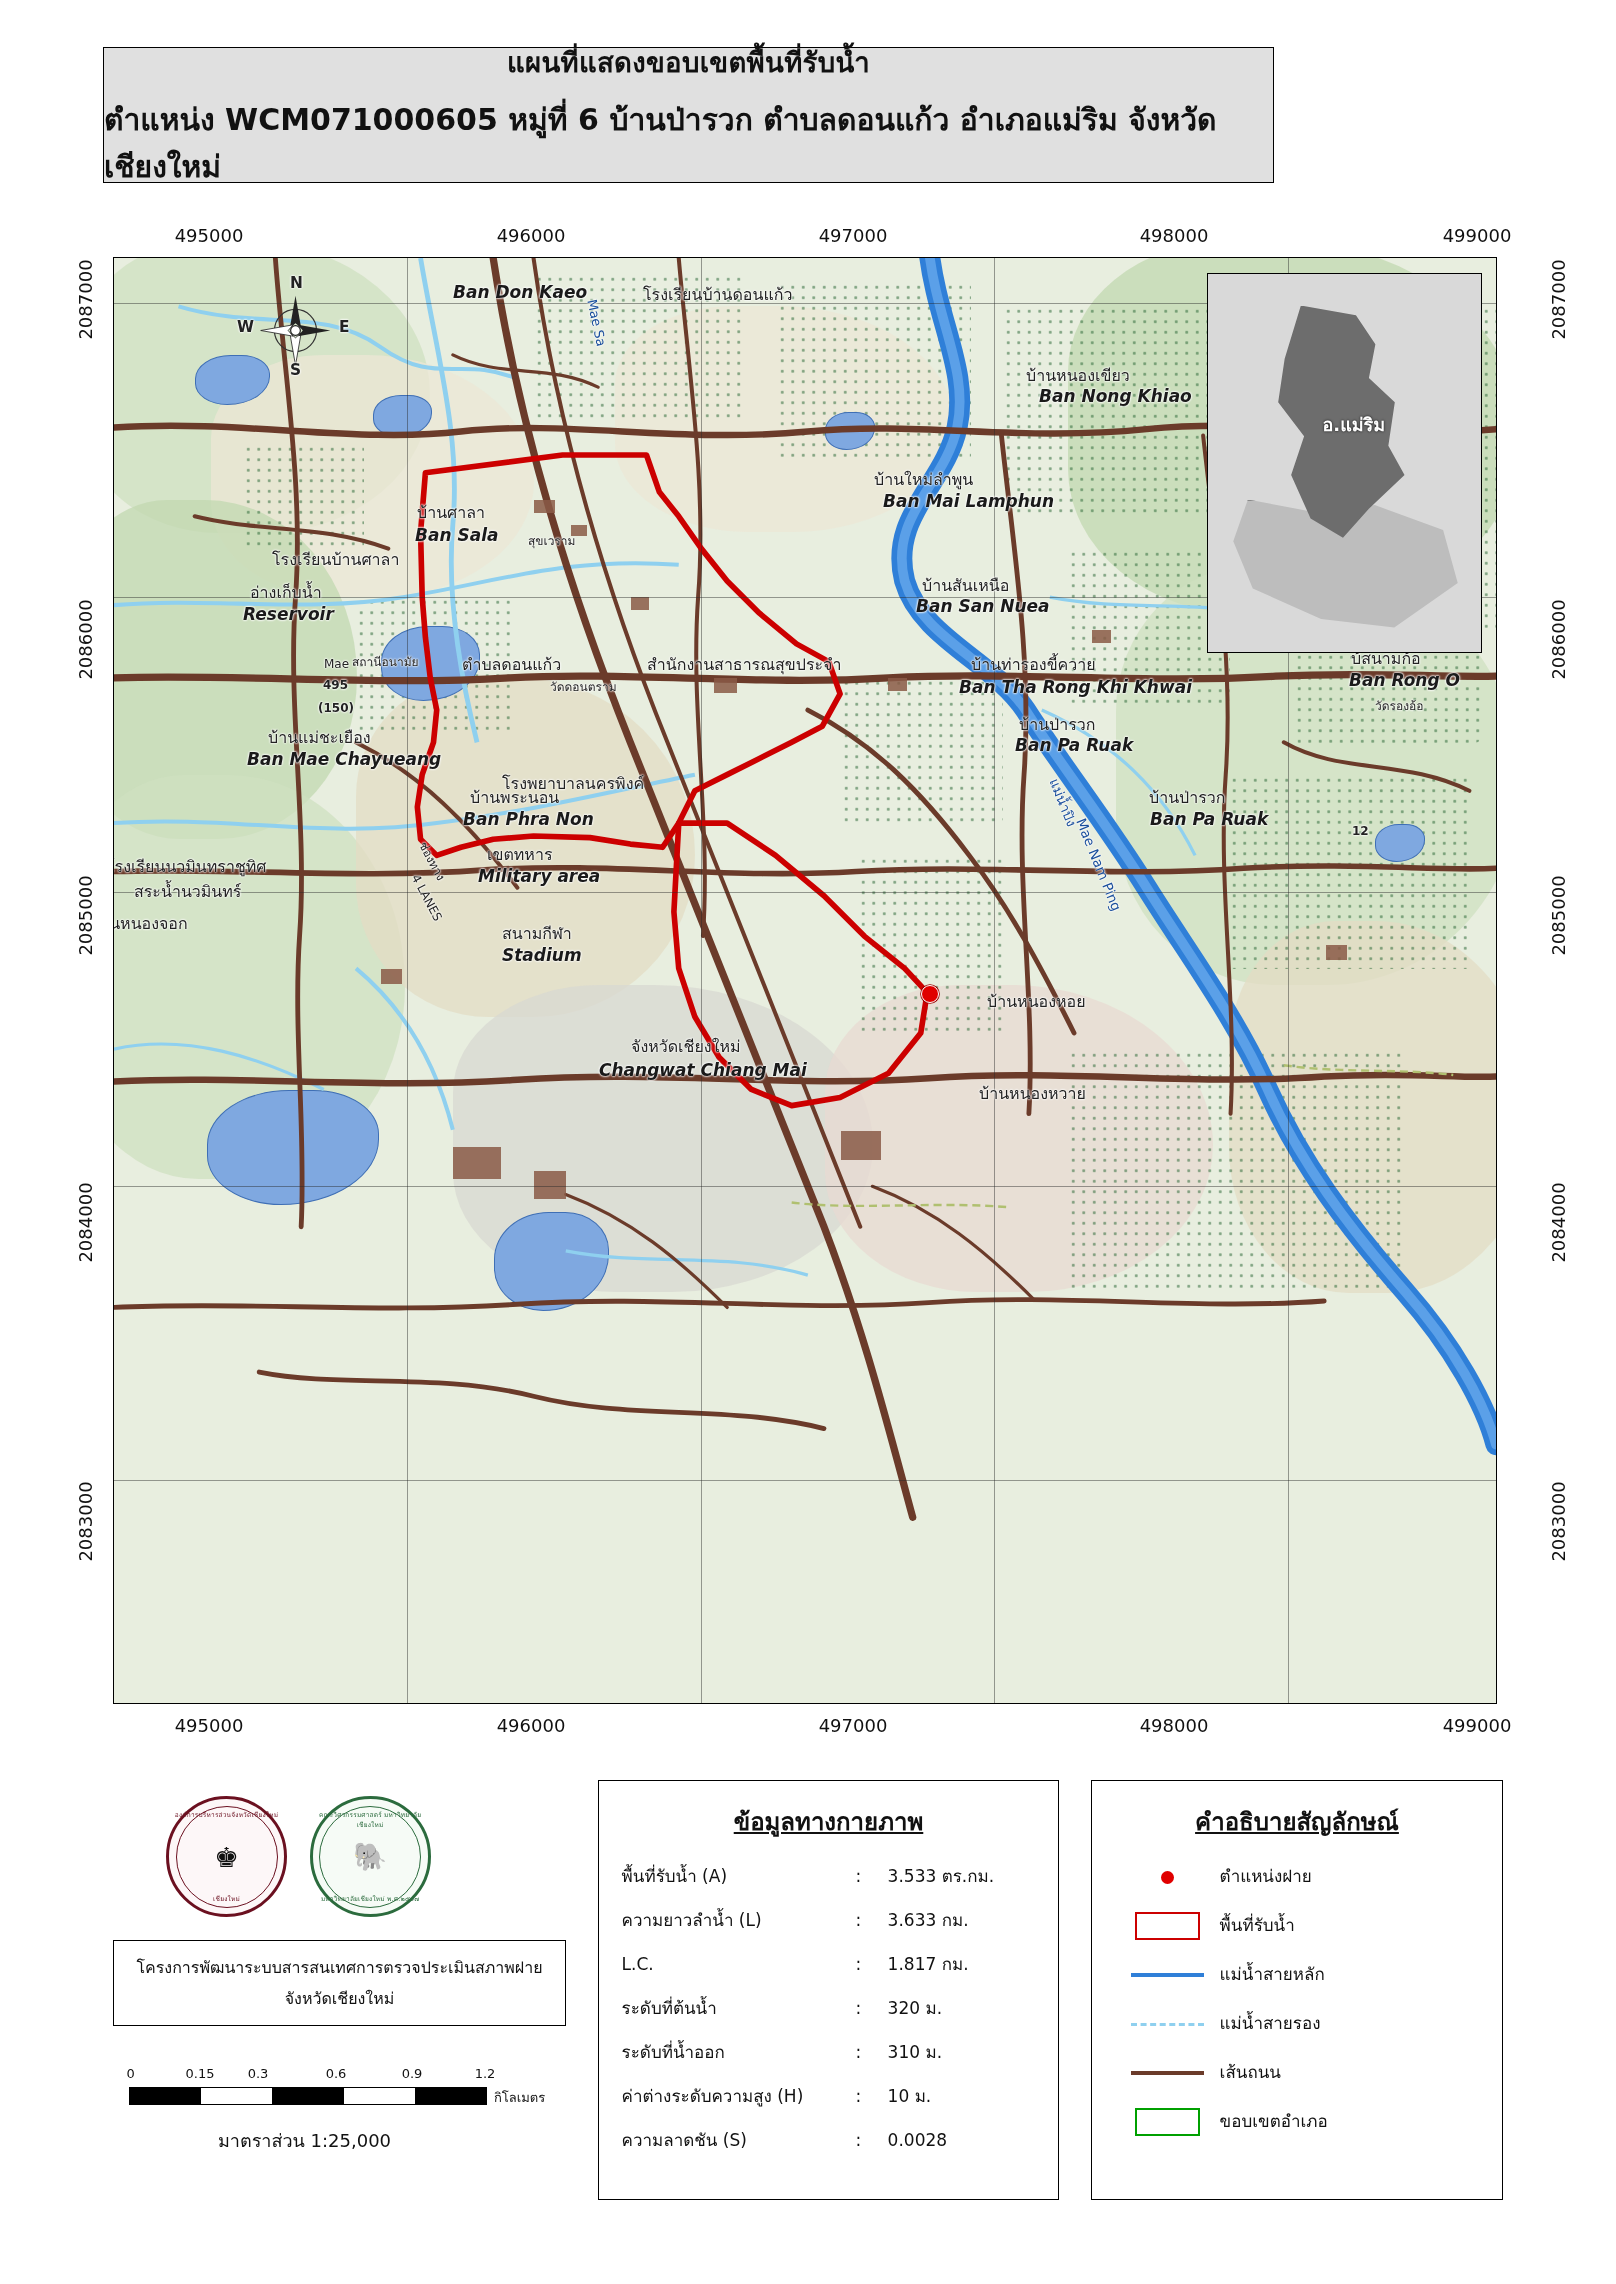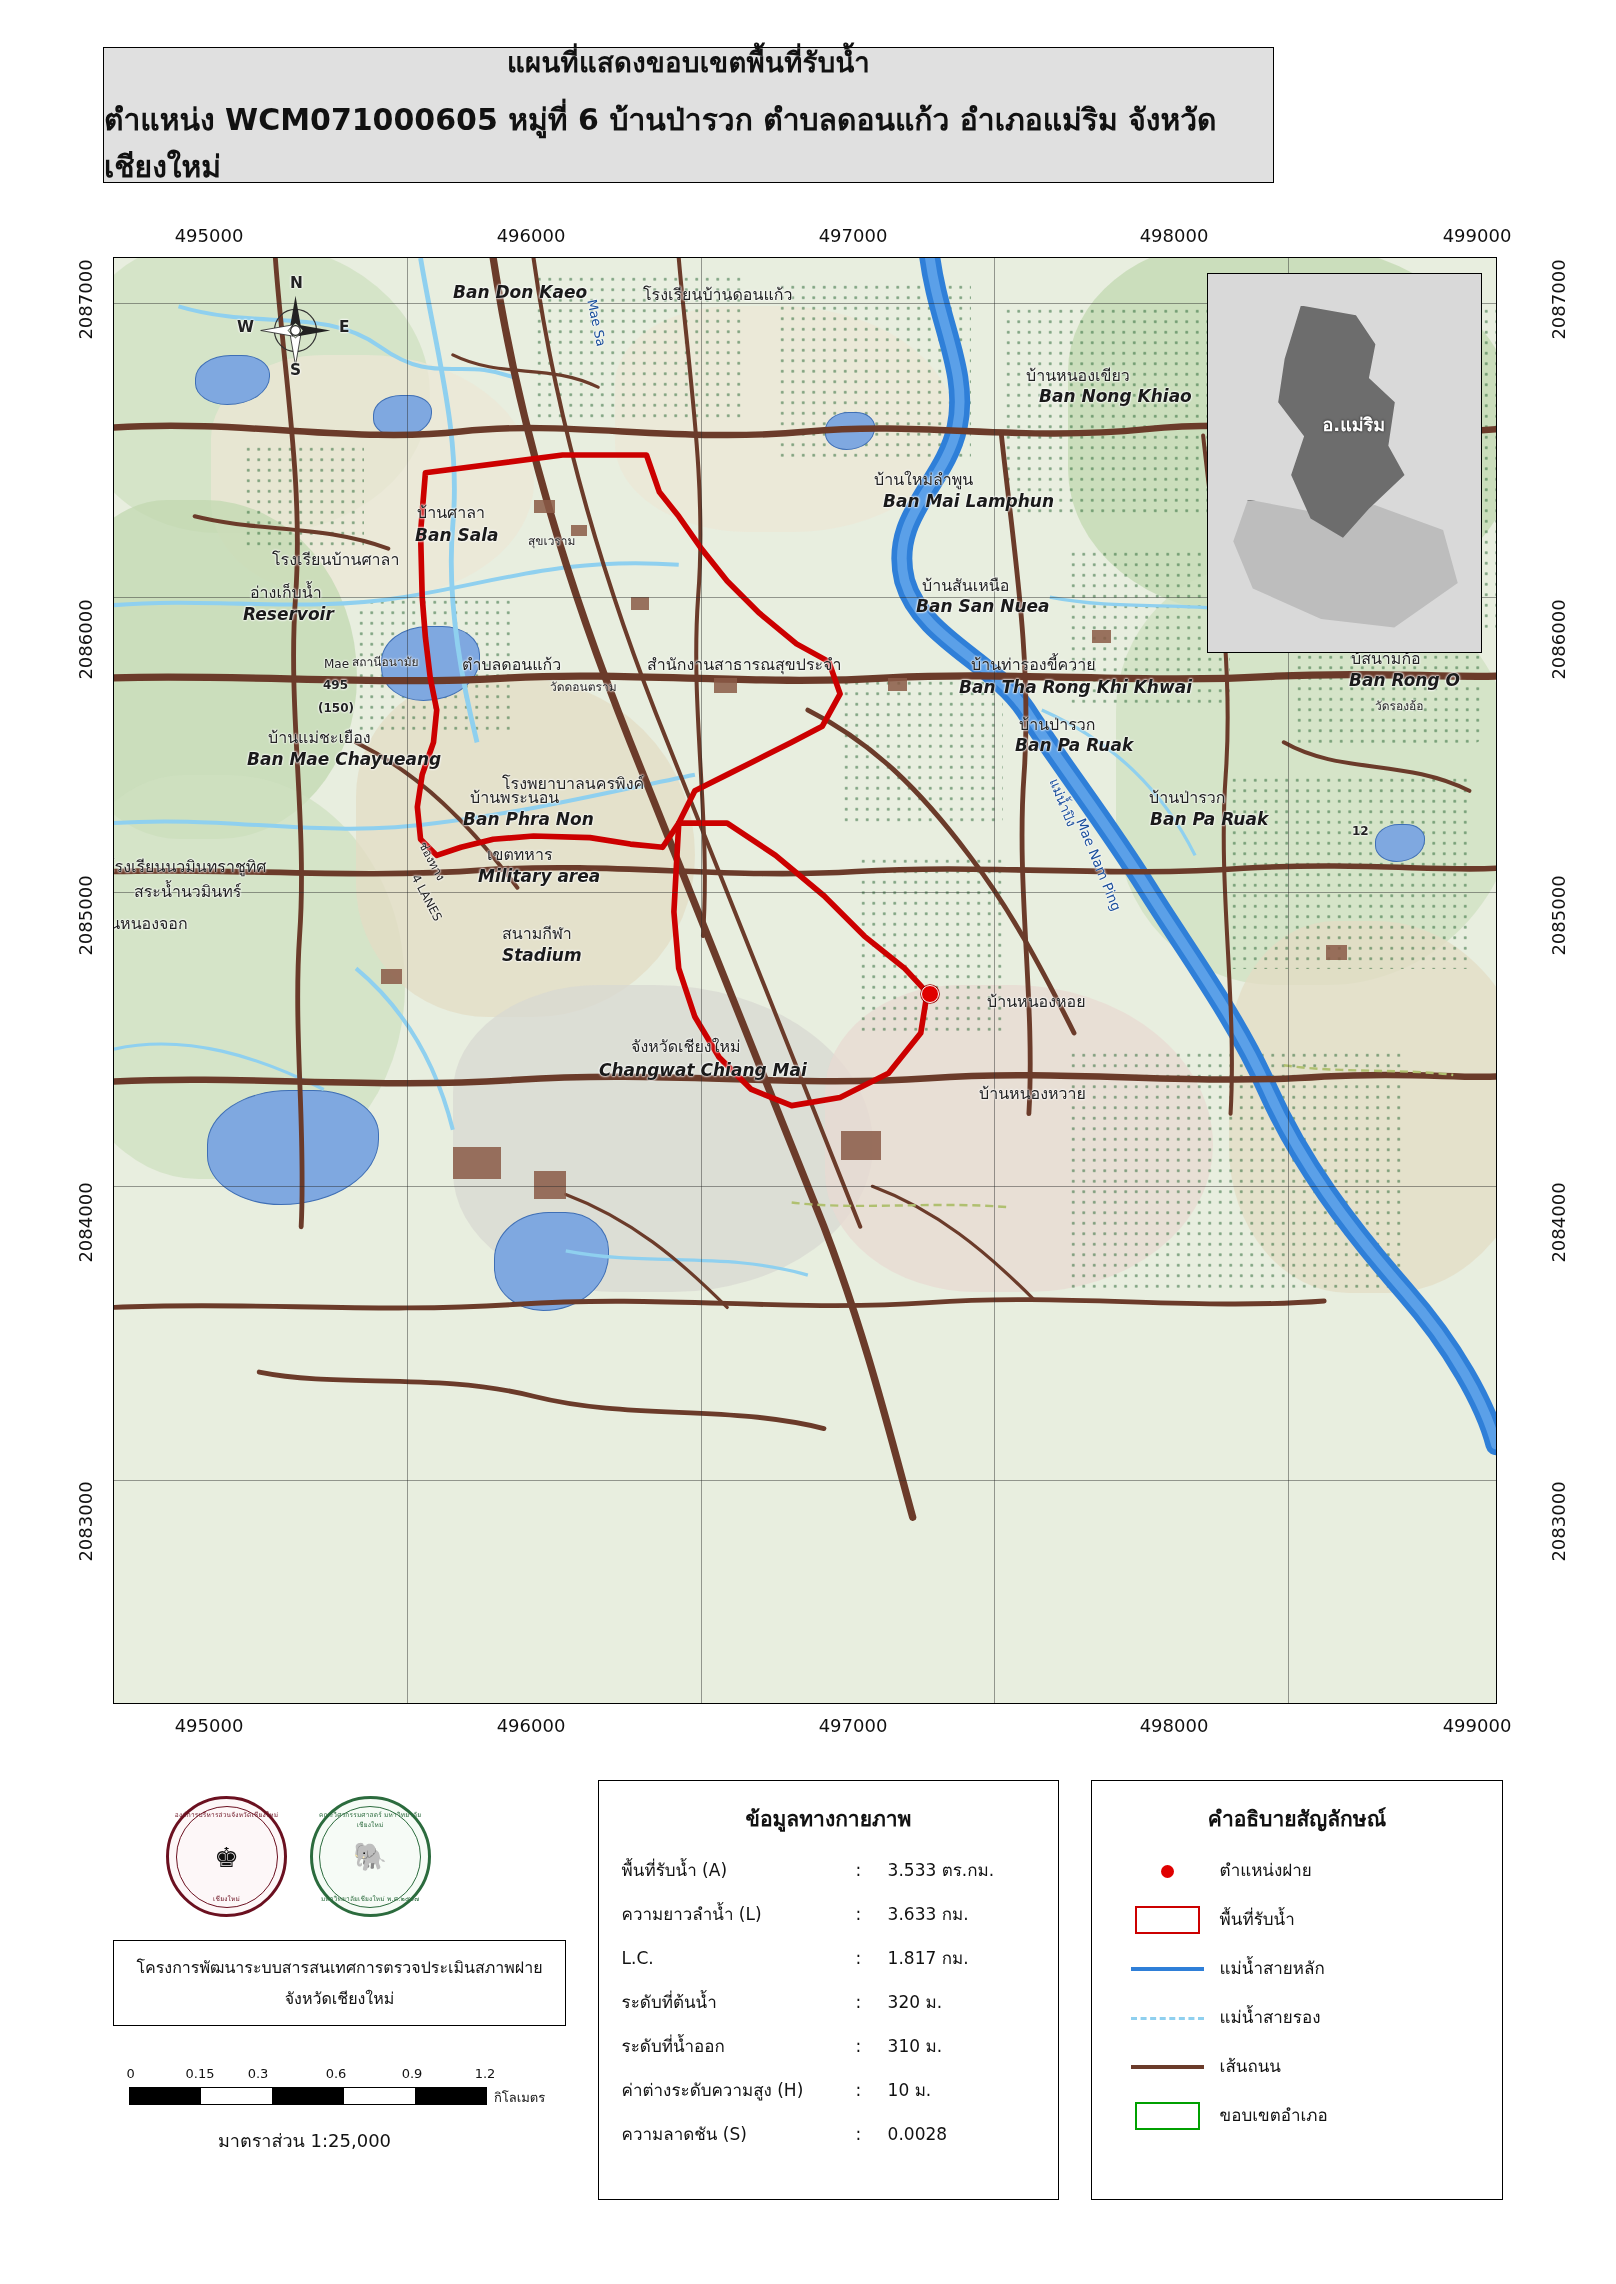--- a/index.html
+++ b/index.html
@@ -303,22 +303,23 @@
     left: 598px;
     top: 1780px;
     width: 461px;
     height: 420px;
     border: 1.6px solid #000;
     box-sizing: border-box;
     padding: 21px 22.6px;
   }
   .panel-title {
     text-align: center;
-    font-size: 21px;
+    font-size: 24px;
     font-weight: bold;
+    text-decoration: underline;
     margin-bottom: 21px;
   }
   .info-row {
     display: flex;
     align-items: baseline;
     font-size: 17px;
     margin-bottom: 17px;
   }
   .info-label { width: 234px; }
   .info-colon { width: 32px; }

